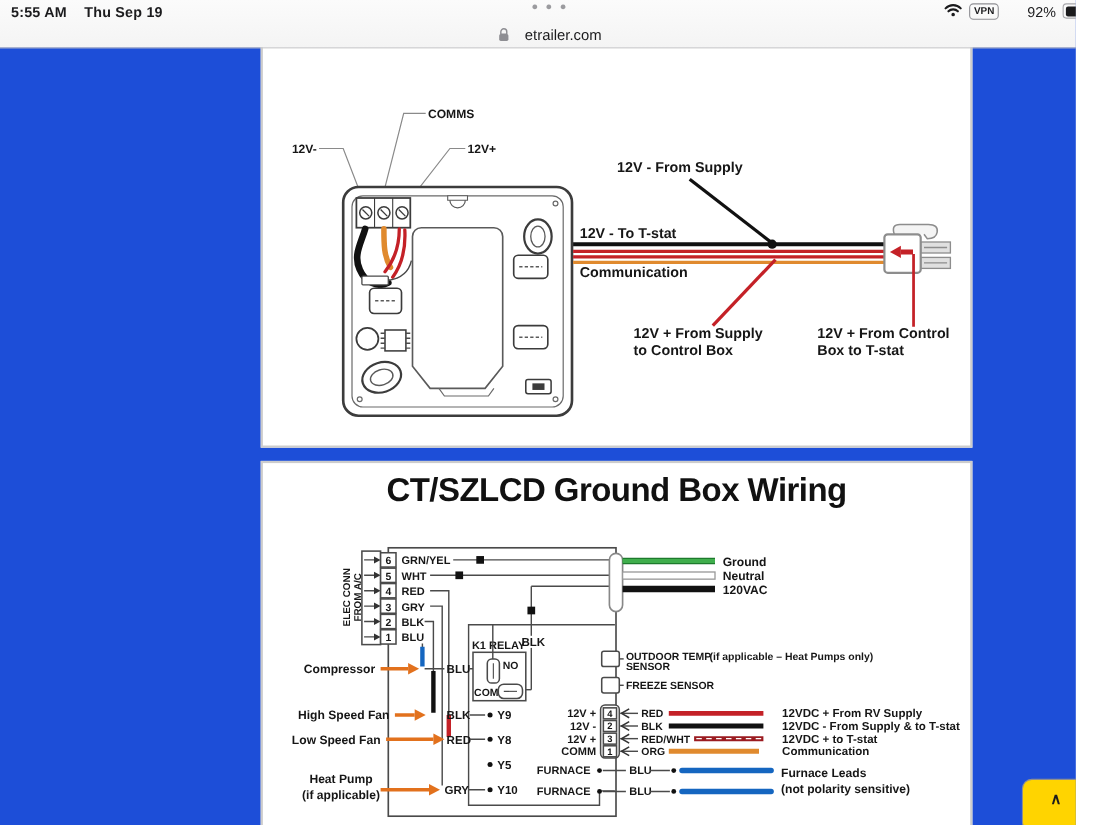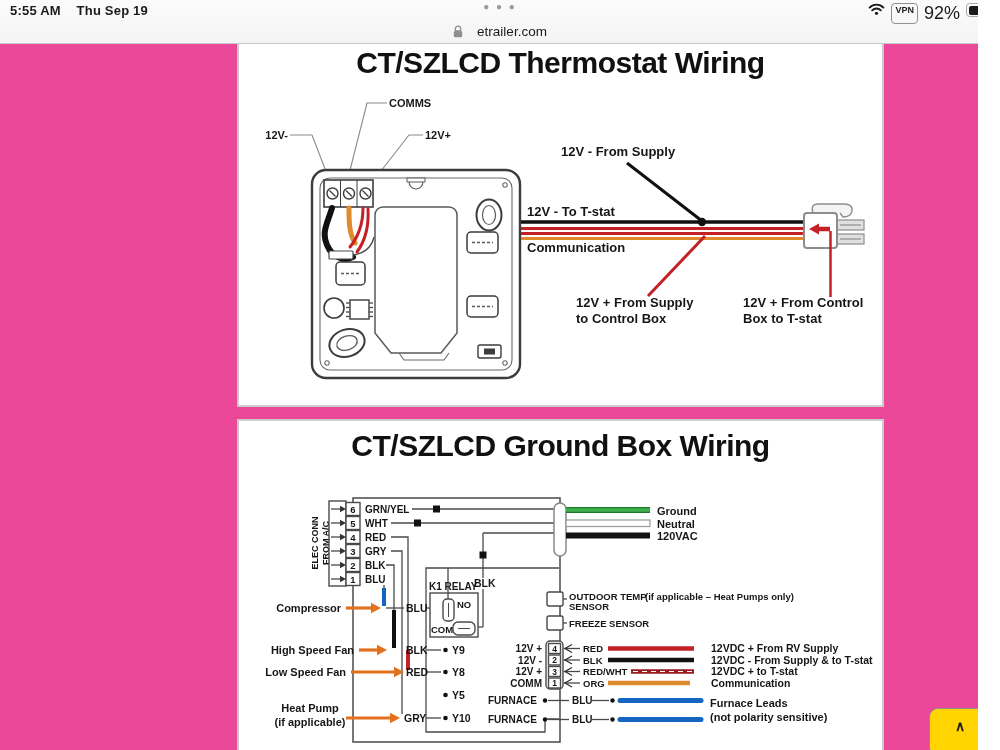--- a/index.html
+++ b/index.html
@@ -1,30 +1,30 @@
 <!DOCTYPE html>
 <html><head>
 <meta charset="utf-8">
 <style>
   html,body{margin:0;padding:0;background:#fff;}
-  .page{position:relative;width:978px;height:750px;overflow:hidden;background:#ec4899;
+  .page{position:relative;width:978px;height:750px;overflow:hidden;background:#1d4ed8;
         font-family:"Liberation Sans",sans-serif;}
 
   
   .chrome{position:absolute;left:0;top:0;width:1000px;height:43px;z-index:10;
           background:linear-gradient(#fbfbfb,#f4f4f4);border-bottom:1px solid #c7c7c9;}
   .statusbar{position:absolute;left:0;top:0;width:100%;height:20px;font-size:13px;color:#1b1b1d;}
   .st-left{position:absolute;left:10px;top:3px;font-weight:700;letter-spacing:.2px;}
   .st-left .date{margin-left:12px;font-weight:700;}
   .st-dots{position:absolute;left:0;right:0;top:1px;text-align:center;color:#9b9b9f;
            font-size:10px;letter-spacing:2px;}
   .st-right{position:absolute;right:8px;top:3px;display:flex;gap:6px;}
   .vpn-badge{border:1px solid #8e8e93;border-radius:4px;font-size:9px;font-weight:700;
              padding:0 3px;line-height:12px;color:#1b1b1d;}
-  .pct{font-size:18px;}
+  .pct{font-size:13px;margin-left:20px;}
   .battery{position:relative;width:24px;height:12px;border:1px solid #a7a7ab;border-radius:3.5px;}
   .battery .fill{position:absolute;left:1.5px;top:1.5px;bottom:1.5px;width:85%;
                  background:#1b1b1d;border-radius:2px;}
   .battery .nub{position:absolute;right:-4px;top:3.5px;width:2.5px;height:5px;
                 background:#a7a7ab;border-radius:0 2px 2px 0;}
   .urlrow{position:absolute;left:0;top:19px;width:100%;height:24px;display:flex;
           align-items:center;justify-content:center;gap:14px;font-size:13.5px;color:#1b1b1d;}
 
   
   .panel{position:absolute;background:#fff;border:2px solid #cccccc;}
@@ -77,21 +77,20 @@
     <div class="urlrow">
       <svg width="10" height="13" viewBox="0 0 10 13">
         <path d="M5,1.2 a2.7,2.7 0 0 1 2.7,2.7 V6 H2.3 V3.9 A2.7,2.7 0 0 1 5,1.2 Z" stroke="#8e8e93" stroke-width="1.3" fill="none"></path>
         <rect x="0.8" y="6" width="8.4" height="6.2" rx="1.5" fill="#8e8e93"></rect>
       </svg>
       <span>etrailer.com</span>
     </div>
   </div>
 
   <div class="panel" id="panel1">
-    <div class="ptitle">CT/SZLCD Thermostat Wiring</div>
     <svg width="643" height="367" viewBox="239 38 643 367">
 
       <g>
         <text x="389" y="107" font-size="11" font-weight="600" fill="#2c2c2c">COMMS</text>
         <text x="288" y="139" font-size="11" font-weight="600" fill="#2c2c2c" text-anchor="end">12V-</text>
         <text x="425" y="139" font-size="11" font-weight="600" fill="#2c2c2c">12V+</text>
         <path class="lead" d="M387,103 L367,103 L346,186"></path>
         <path class="lead" d="M290,135 L312,135 L332,187"></path>
         <path class="lead" d="M423,135 L409,135 L367,189"></path>
       </g>

